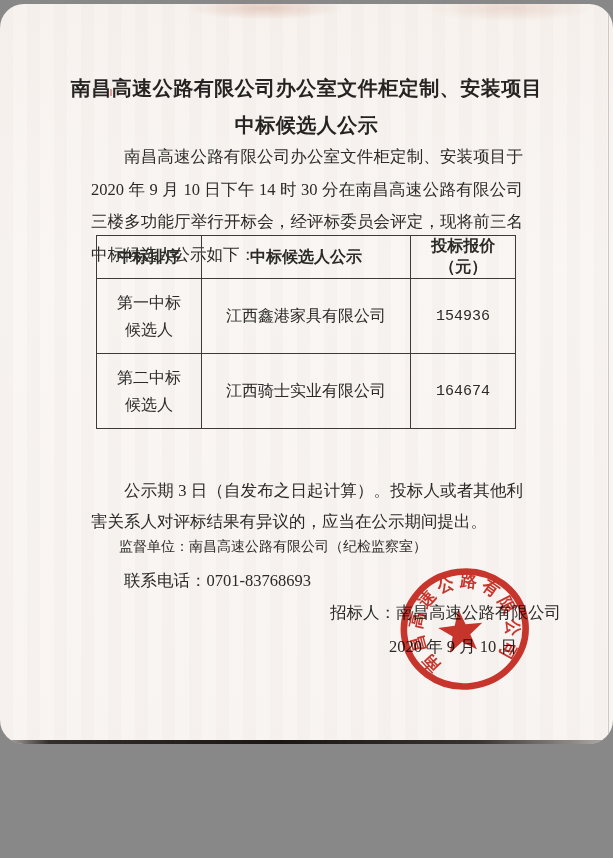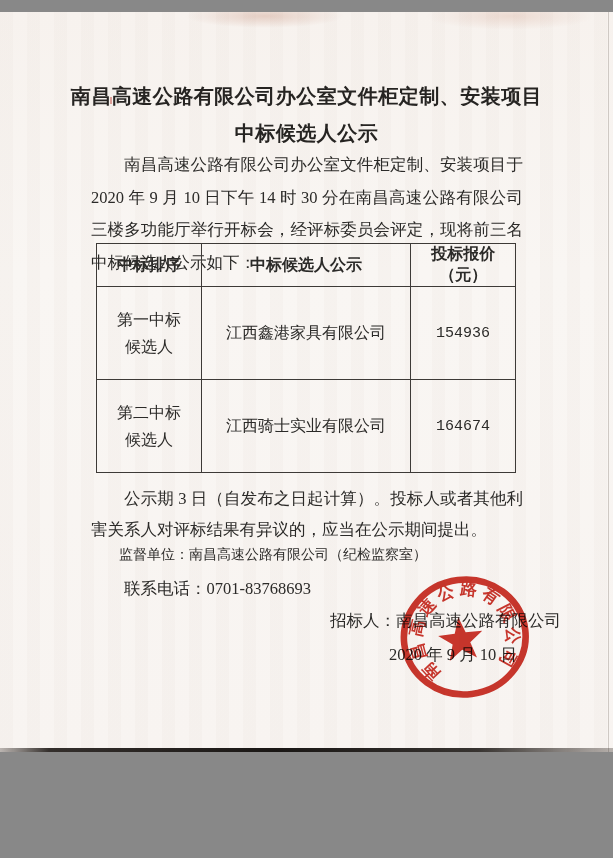--- a/index.html
+++ b/index.html
@@ -1,43 +1,44 @@
 <!DOCTYPE html>
 <html><head>
 <meta charset="utf-8">
 <style>
   html,body { margin:0; padding:0; background:#888; }
   .page {
     position:relative;
     width:613px; height:740px;
-    margin:12px auto;
+    margin:4px auto;
     background:#f8f5f2;
     background-image:
       repeating-linear-gradient(90deg, rgba(232,224,218,0.18) 0 13px, rgba(255,255,255,0) 13px 27px),
       linear-gradient(180deg, #f7f2ee 0%, #f9f6f3 35%, #f8f4f1 100%);
     overflow:hidden;
     font-family:"Liberation Serif","DejaVu Serif",serif;
     color:#2b2a28;
+    border-radius:24px;
   }
   .doc-title {
     position:absolute; top:66px; left:45px; right:45px;
     text-align:center; font-size:20px; font-weight:bold;
     line-height:37px; letter-spacing:0.5px; color:#262422;
   }
   .intro-para {
     position:absolute; top:137px; left:91px; width:432px;
     font-size:16.5px; line-height:32.5px;
     text-align:justify; text-indent:2em;
   }
   .bid-table-wrap { position:absolute; top:231px; left:96px; width:420px; }
   table.bid-table { border-collapse:collapse; width:100%; table-layout:fixed; }
   .bid-table th, .bid-table td { border:1.6px solid #3d3a37; padding:0 8px; }
   .bid-table th { height:42px; font-size:16px; font-weight:bold; text-align:center; }
   .bid-table td { height:64px; font-size:16px; text-align:center; vertical-align:middle; }
-  .bid-table td.rank-cell { line-height:27px; padding:14px 14px; }
+  .bid-table td.rank-cell { line-height:27px; padding:5px 14px; }
   .bid-table td.price-cell { font-family:Liberation Mono, monospace; font-size:15px; }
   .notice-para {
     position:absolute; top:471px; left:91px; width:432px;
     font-size:16.5px; line-height:31px; text-align:justify; text-indent:2em;
   }
   .supervisor-line { position:absolute; top:534px; left:91px; width:440px; font-size:14px; text-indent:2em; }
   .phone-line { position:absolute; top:566px; left:91px; width:440px; font-size:16.5px; text-indent:2em; }
   .bidder-line { position:absolute; top:598px; left:330px; font-size:16.5px; }
   .date-line { position:absolute; top:632px; left:389px; font-size:16.5px; }
   .seal {

